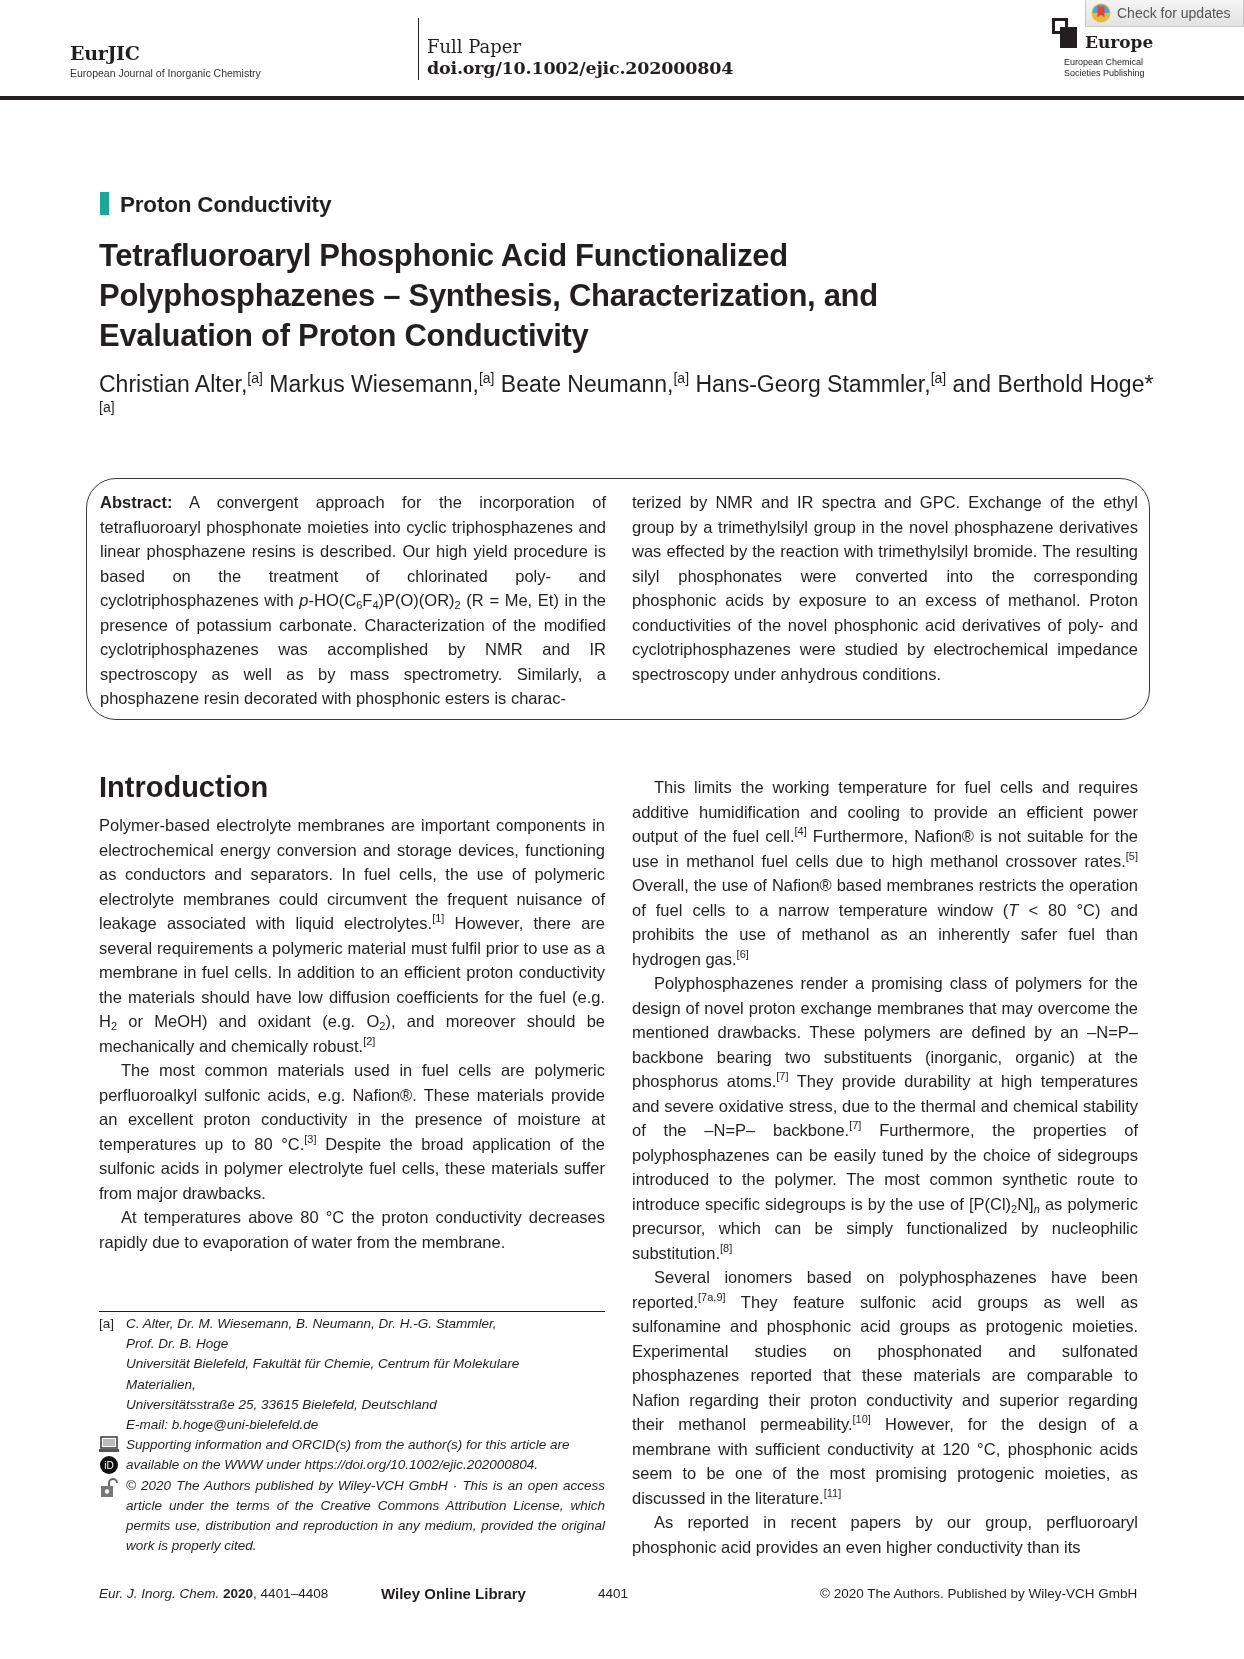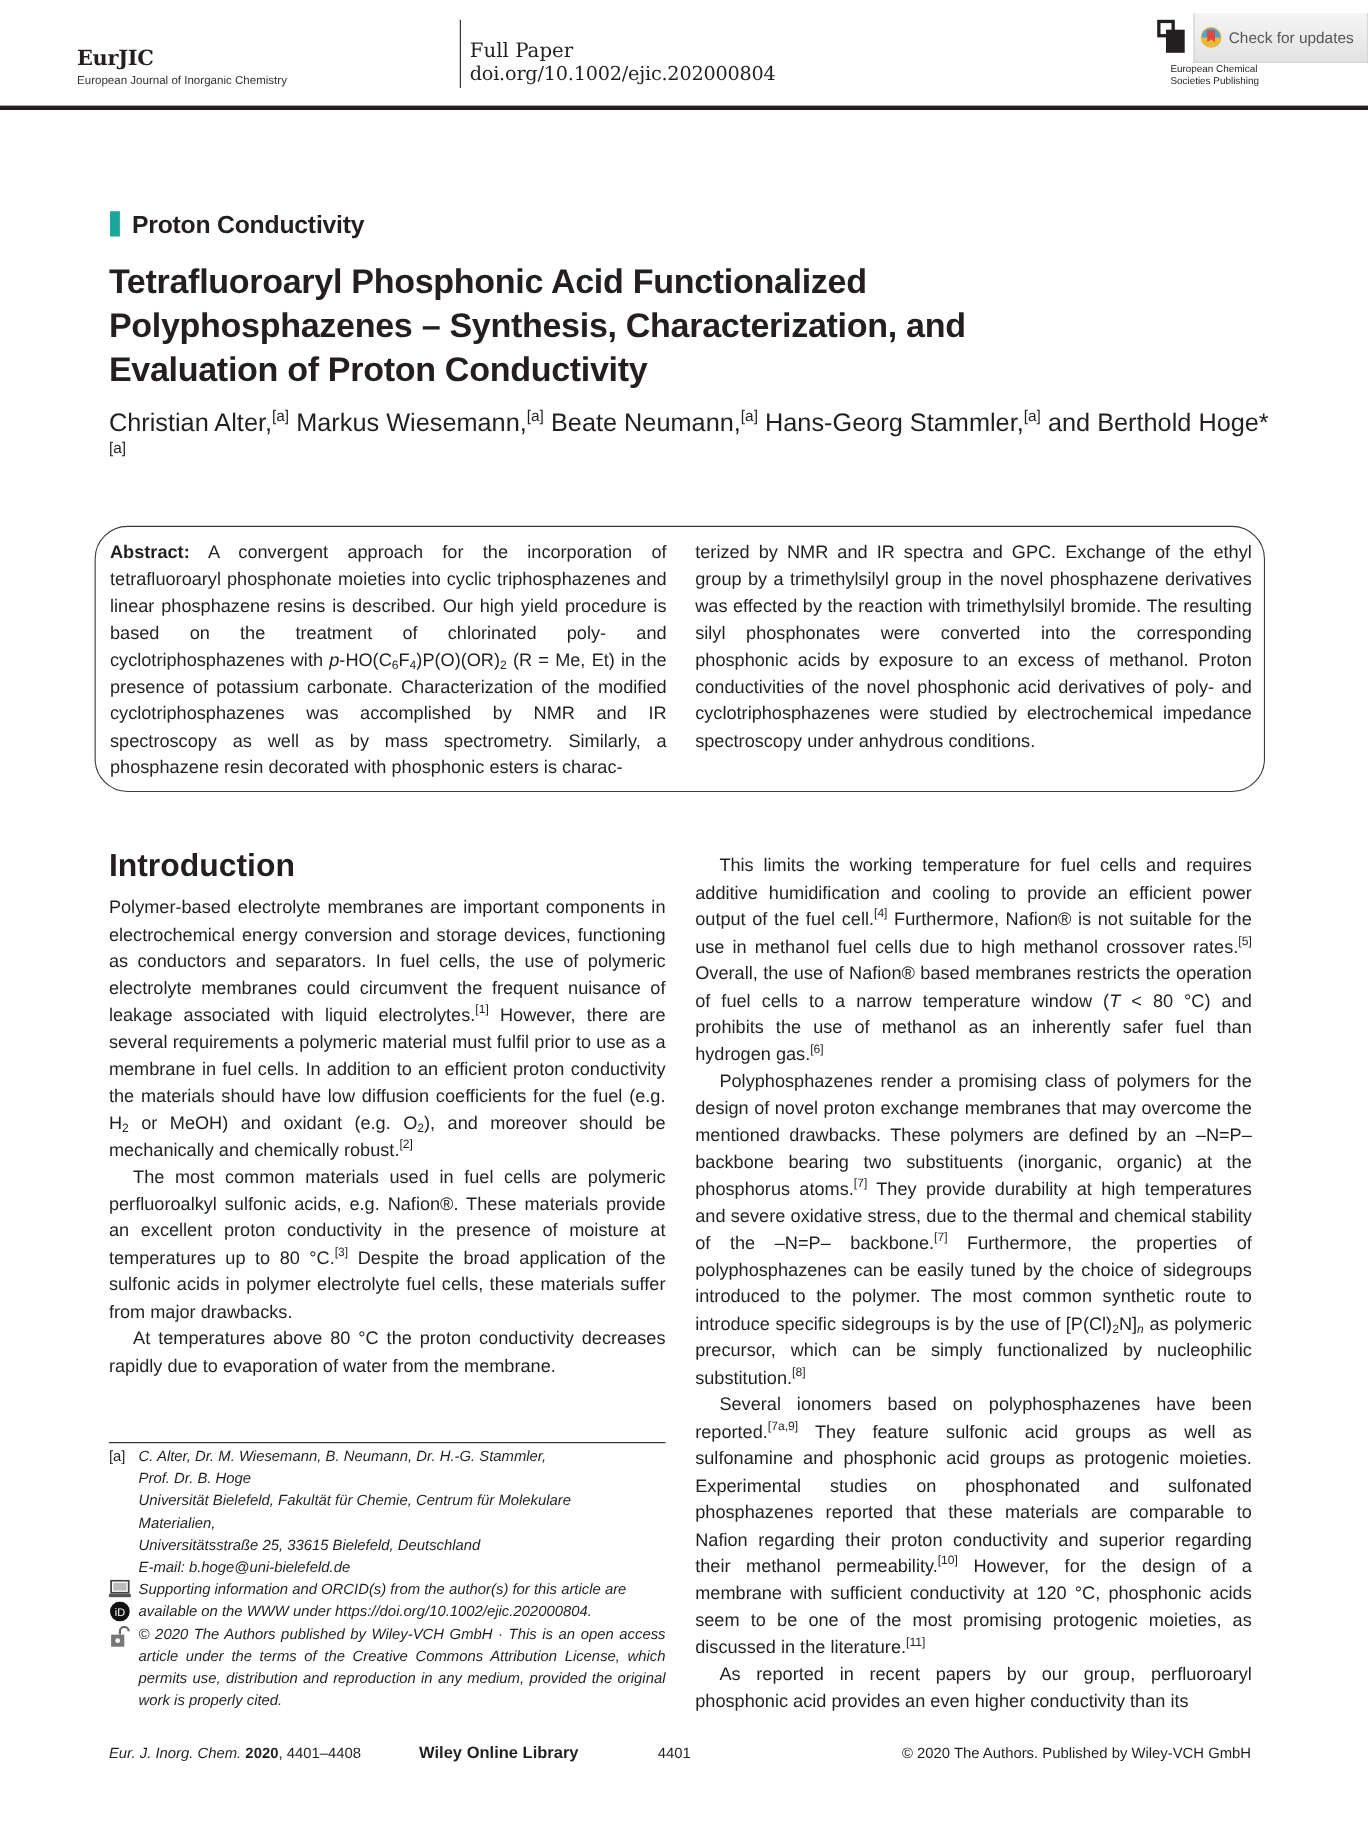--- a/index.html
+++ b/index.html
@@ -5,30 +5,30 @@
   html, body { margin: 0; padding: 0; background: #ffffff; }
   body { width: 1244px; height: 1659px; position: relative; overflow: hidden; color: #231f20; font-family: "DejaVu Sans", sans-serif; }
 
   
   .hdr-journal { position: absolute; left: 70px; top: 42px; }
   .hdr-journal .abbr { font-family: "DejaVu Serif", serif; font-weight: bold; font-size: 19px; letter-spacing: -0.3px; color: #231f20; }
   .hdr-journal .full { font-family: "Liberation Sans", sans-serif; font-size: 10.5px; color: #333; margin-top: 3px; }
   .hdr-vline { position: absolute; left: 418px; top: 18px; width: 1px; height: 62px; background: #231f20; }
   .hdr-type { position: absolute; left: 427px; top: 36px; font-family: "DejaVu Serif", serif; }
   .hdr-type .ftype { font-size: 18px; color: #231f20; }
-  .hdr-type .doi { font-size: 17.5px; font-weight: normal; color: #231f20; margin-top: 1px; letter-spacing: -0.2px; }
+  .hdr-type .doi { font-size: 17.5px; font-weight: bold; color: #231f20; margin-top: 1px; letter-spacing: -0.2px; }
   .hdr-rule { position: absolute; left: 0; top: 96px; width: 1244px; height: 4px; background: #231f20; }
 
   .chem-logo { position: absolute; left: 1052px; top: 18px; width: 28px; height: 30px; }
   .chem-logo .sq1 { position: absolute; left: 0; top: 0; width: 16px; height: 16px; border: 3px solid #231f20; background: #fff; box-sizing: border-box; }
   .chem-logo .sq2 { position: absolute; left: 8px; top: 9px; width: 17px; height: 21px; background: #231f20; }
   .chem-europe { position: absolute; left: 1085px; top: 32px; font-family: "DejaVu Serif", serif; font-weight: bold; font-size: 17px; color: #231f20; }
   .chem-sub { position: absolute; left: 1064px; top: 57px; font-family: "Liberation Sans", sans-serif; font-size: 9px; color: #231f20; line-height: 11px; }
 
-  .cfu { position: absolute; left: 1085px; top: 0px; width: 159px; height: 45px; background: linear-gradient(#f5f5f5, #e2e2e2); border: 1px solid #c8c8c8; border-top: none; box-sizing: border-box; display: flex; align-items: center; margin-top: 12px; }
+  .cfu { position: absolute; left: 1085px; top: 0px; width: 159px; height: 27px; background: linear-gradient(#f5f5f5, #e2e2e2); border: 1px solid #c8c8c8; border-top: none; box-sizing: border-box; display: flex; align-items: center; }
   .cfu .cfu-icon { width: 20px; height: 20px; margin-left: 5px; margin-right: 6px; }
   .cfu .cfu-label { font-family: "Liberation Sans", sans-serif; font-size: 14px; color: #555; }
 
   
   .section-tag { position: absolute; left: 100px; top: 192px; display: flex; }
   .section-tag .bar { width: 9px; height: 23px; background: #1aa79a; margin-right: 11px; }
   .section-tag .lbl { font-family: "Liberation Sans", sans-serif; font-weight: bold; font-size: 22.5px; color: #231f20; letter-spacing: -0.2px; }
 
   .title { position: absolute; left: 99px; top: 236px; width: 1000px; font-family: "Liberation Sans", sans-serif; font-weight: bold; font-size: 31px; line-height: 40px; color: #231f20; letter-spacing: -0.3px; }
   .authors { position: absolute; left: 99px; top: 370px; width: 1060px; font-family: "Liberation Sans", sans-serif; font-size: 23px; line-height: 29px; color: #231f20; }

